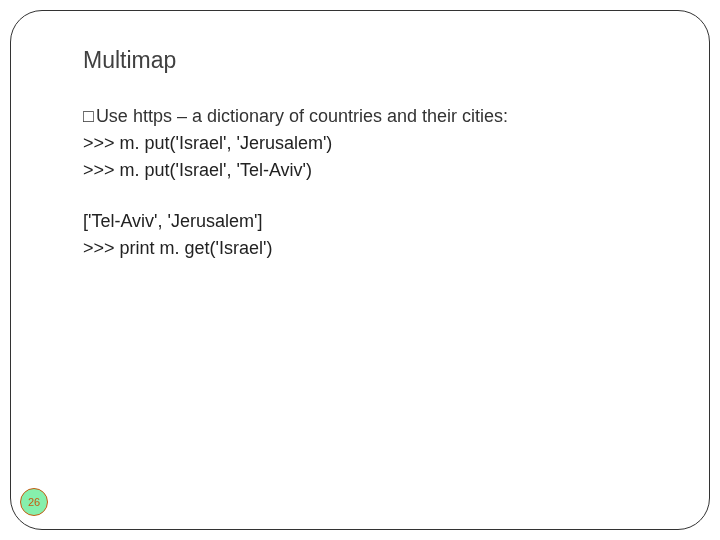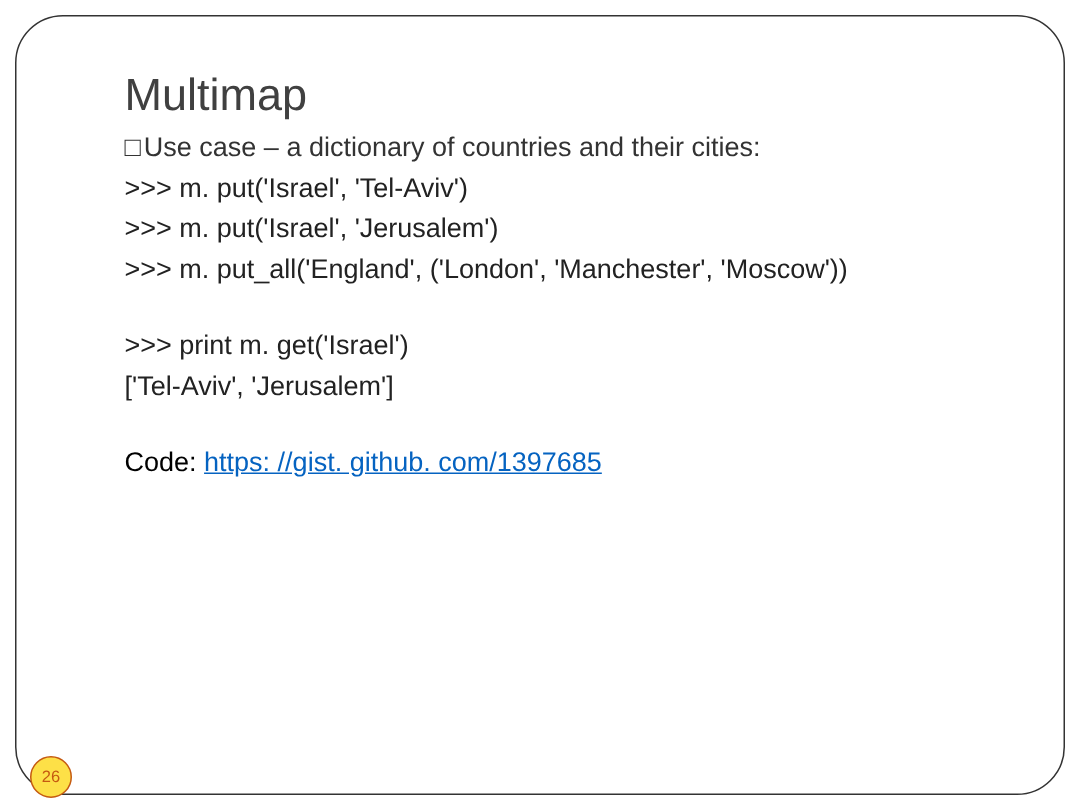--- a/index.html
+++ b/index.html
@@ -14,24 +14,24 @@
     position: absolute;
     top: 10px;
     left: 10px;
     right: 10px;
     bottom: 10px;
     border: 1.5px solid #333;
     border-radius: 32px;
     padding: 36px 48px 0 72px;
   }
   .title {
-    font-size: 30px;
+    font-size: 23px;
     font-weight: 400;
     color: #404040;
-    margin-bottom: 4px;
+    margin-bottom: 29px;
     font-family: Arial, sans-serif;
   }
   .bullet-line {
     font-size: 18px;
     color: #333;
     line-height: 1.5;
     font-family: Arial, sans-serif;
   }
   .checkbox {
     display: inline-block;
@@ -60,56 +60,52 @@
     font-family: Arial, sans-serif;
   }
   .link {
     color: #0563c1;
     text-decoration: underline;
     cursor: pointer;
   }
   .page-badge {
     position: absolute;
     left: 20px;
-    bottom: 8px;
+    bottom: 24px;
     width: 28px;
     height: 28px;
     border-radius: 50%;
     border: 1px solid #c55a11;
     color: #c55a11;
     font-size: 11px;
     display: flex;
     align-items: center;
     justify-content: center;
-    background: #fde047;
+    background: #86efac;
   }
 </style>
 </head>
 <body>
 
 <div class="slide-frame">
 
   <h1 class="title">Multimap</h1>
 
   <div class="bullet-line">
-    <span class="checkbox">□</span><span>Use case – a dictionary of countries and their cities:</span>
+    <span class="checkbox">□</span><span>Use https – a dictionary of countries and their cities:</span>
   </div>
 
+  <div class="code-line">&gt;&gt;&gt; m. put('Israel', 'Jerusalem')</div>
   <div class="code-line">&gt;&gt;&gt; m. put('Israel', 'Tel-Aviv')</div>
-  <div class="code-line">&gt;&gt;&gt; m. put('Israel', 'Jerusalem')</div>
-  <div class="code-line">&gt;&gt;&gt; m. put_all('England', ('London', 'Manchester', 'Moscow'))</div>
 
   <div class="spacer"></div>
 
+  <div class="output-line">['Tel-Aviv', 'Jerusalem']</div>
   <div class="output-line">&gt;&gt;&gt; print m. get('Israel')</div>
-  <div class="output-line">['Tel-Aviv', 'Jerusalem']</div>
 
   <div class="spacer"></div>
 
-  <div class="link-line">
-    <span>Code: </span><a class="link">https: //gist. github. com/1397685</a>
-  </div>
 
 </div>
 
 <div class="page-badge">
   <span>26</span>
 </div>
 
 </body></html>

